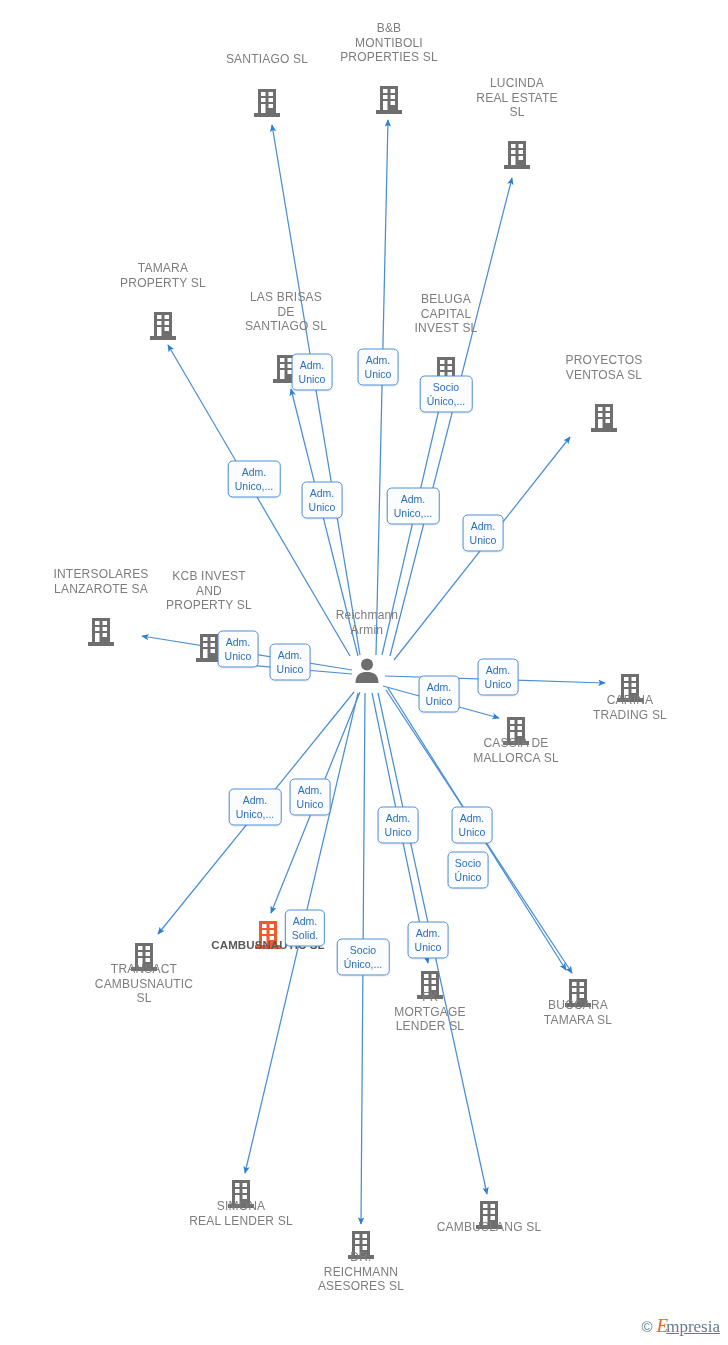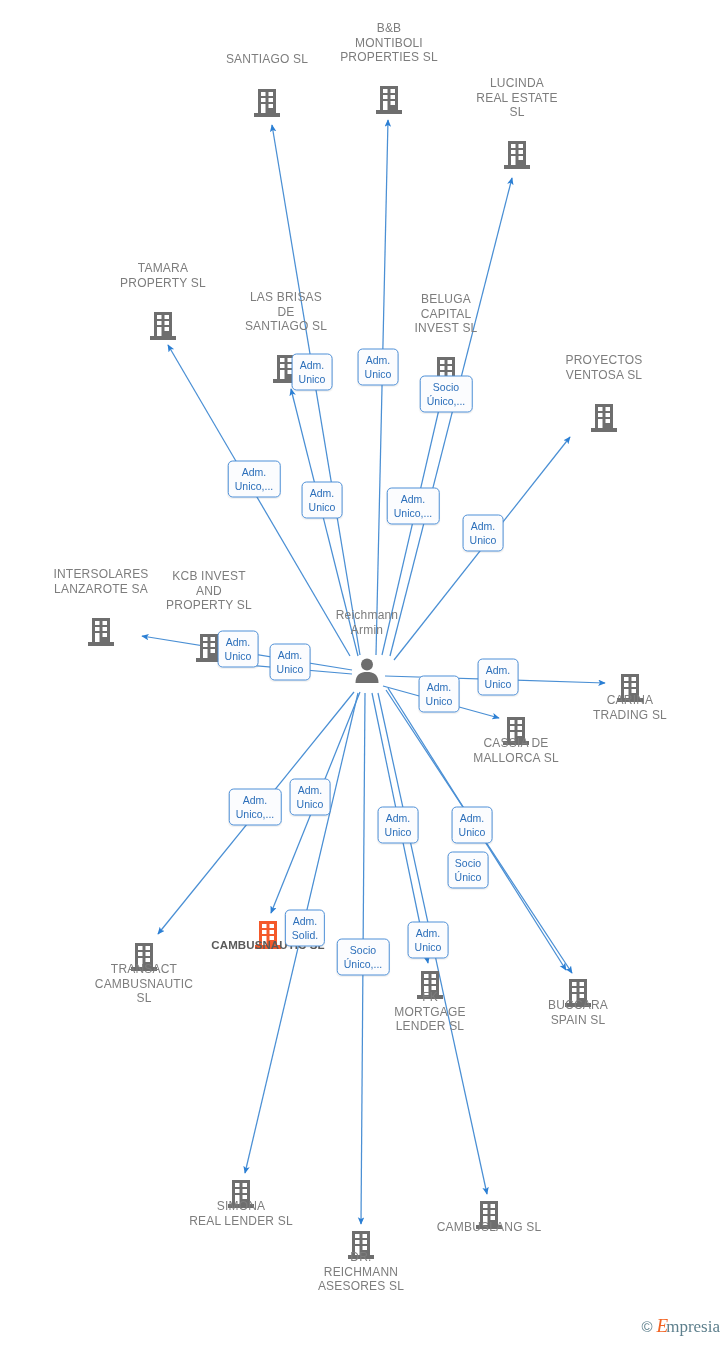--- a/index.html
+++ b/index.html
@@ -82,20 +82,21 @@
     font-style: italic;
     font-size: 19px;
     line-height: 19px;
   }
   .wm-rest {
     color: #5d7f8c;
     font-family: "Liberation Serif", serif;
     font-size: 17px;
     line-height: 19px;
     margin-left: -2px;
+    text-decoration: underline;
   }
 </style>
 </head>
 <body>
 
 <div id="canvas">
 
   <svg id="edge-layer" viewBox="0 0 728 1345" xmlns="http://www.w3.org/2000/svg">
     <defs>
       <marker id="arrow" markerWidth="7" markerHeight="7" refX="5.4" refY="2.6" orient="auto" markerUnits="strokeWidth">
@@ -414,21 +415,21 @@
         <g fill="#ffffff">
           <rect x="10" y="6" width="4.5" height="4"></rect>
           <rect x="17.5" y="6" width="4.5" height="4"></rect>
           <rect x="10" y="12" width="4.5" height="4"></rect>
           <rect x="17.5" y="12" width="4.5" height="4"></rect>
           <rect x="10" y="18" width="4.5" height="9"></rect>
           <rect x="17.5" y="18" width="4.5" height="4"></rect>
         </g>
       </svg>
     <div class="node-label" style="position:absolute;left:50%;transform:translateX(-50%);top:22px;width:150px">BUCCARA
-SPAIN  SL</div>
+TAMARA  SL</div>
   </div>
 
   <div class="node" style="left:241px;top:1194px">
     <svg class="node-icon" width="32" height="34" viewBox="0 0 32 34">
         <g fill="#6e6e6e">
           <rect x="7" y="3" width="18" height="25"></rect>
           <rect x="3" y="27" width="26" height="4"></rect>
         </g>
         <g fill="#ffffff">
           <rect x="10" y="6" width="4.5" height="4"></rect>

